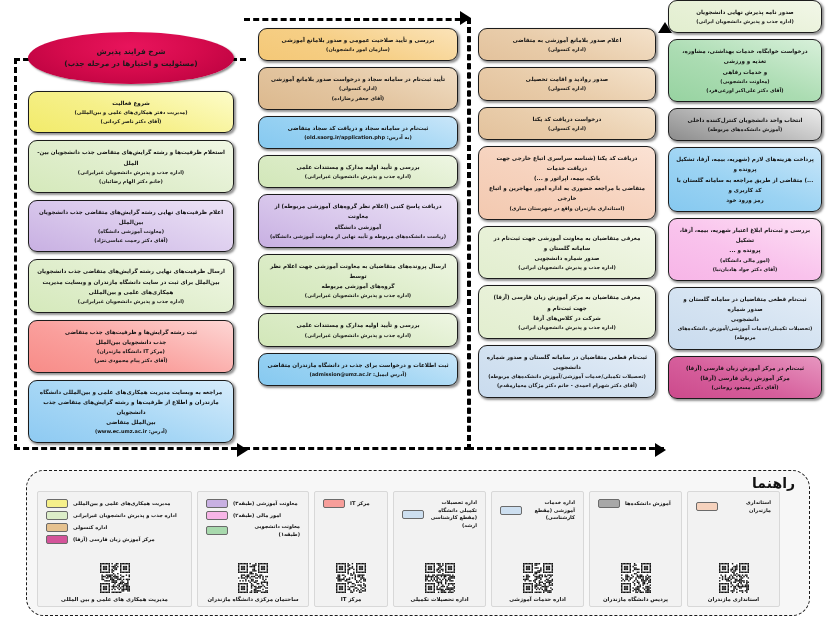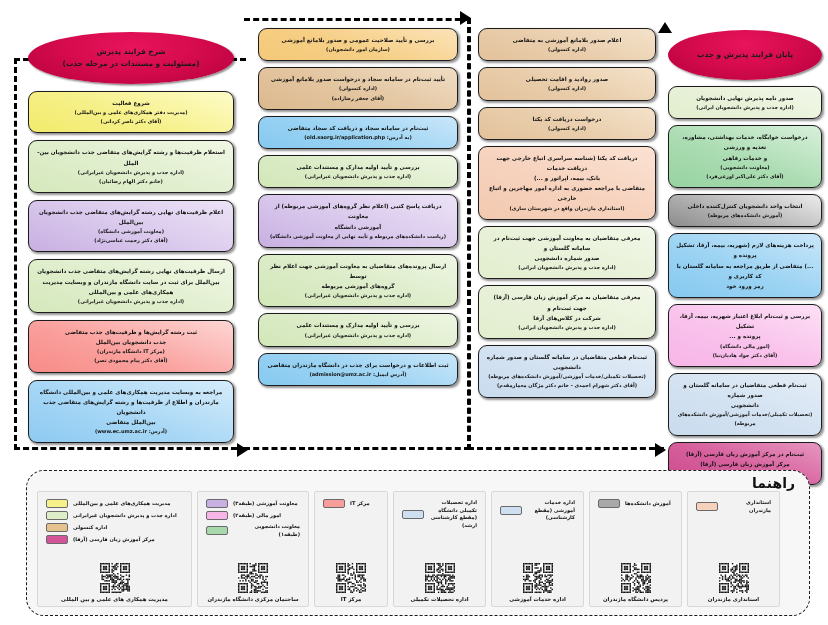--- a/index.html
+++ b/index.html
@@ -210,21 +210,21 @@
   <div class="dashframe frame-col2"></div>
   <div class="dashframe frame-col3"></div>
   <div class="arrow-head arrow-right" style="left:237px; top:443px;"></div>
   <div class="arrow-head arrow-right" style="left:460px; top:11px;"></div>
   <div class="arrow-head arrow-right" style="left:655px; top:443px;"></div>
   <div class="arrow-head arrow-up" style="left:658px; top:22px;"></div>
 
   <div class="col" id="col-1" style="row-gap: 7px;">
     <div class="ellipse">
       <span class="l">شرح فرایند پذیرش</span>
-      <span class="l">(مسئولیت و مستندات در مرحله جذب)</span>
+      <span class="l">(مسئولیت و اختیارها در مرحله جذب)</span>
     </div>
   <div class="box c-yellow">
         <span class="l">شروع فعالیت</span>
         <span class="l sub">(مدیریت دفتر همکاری‌های علمی و بین‌المللی)</span>
         <span class="l sub">(آقای دکتر ناصر کردانی)</span>
       </div>
       <div class="box c-green">
         <span class="l">استعلام ظرفیت‌ها و رشته گرایش‌های متقاضی جذب دانشجویان بین-</span>
         <span class="l">الملل</span>
         <span class="l sub">(اداره جذب و پذیرش دانشجویان غیرایرانی)</span>
@@ -324,23 +324,20 @@
         <span class="l sub">(اداره جذب و پذیرش دانشجویان ایرانی)</span>
       </div>
       <div class="box c-paleblue">
         <span class="l">ثبت‌نام قطعی متقاضیان در سامانه گلستان و صدور شماره دانشجویی</span>
         <span class="l sub">(تحصیلات تکمیلی/خدمات آموزشی/آموزش دانشکده‌های مربوطه)</span>
         <span class="l sub">(آقای دکتر شهرام احمدی - خانم دکتر مژگان معمارمقدم)</span>
       </div>
     </div>
 
   <div class="col" id="col-4" style="row-gap: 6px;">
-    <div class="ellipse">
-      <span class="l">پایان فرایند پذیرش و جذب</span>
-    </div>
   <div class="box c-palegrn">
         <span class="l">صدور نامه پذیرش نهایی دانشجویان</span>
         <span class="l sub">(اداره جذب و پذیرش دانشجویان ایرانی)</span>
       </div>
       <div class="box c-emerald">
         <span class="l">درخواست خوابگاه، خدمات بهداشتی، مشاوره، تغذیه و ورزشی</span>
         <span class="l">و خدمات رفاهی</span>
         <span class="l sub">(معاونت دانشجویی)</span>
         <span class="l sub">(آقای دکتر علی‌اکبر اورعی‌فرد)</span>
       </div>

